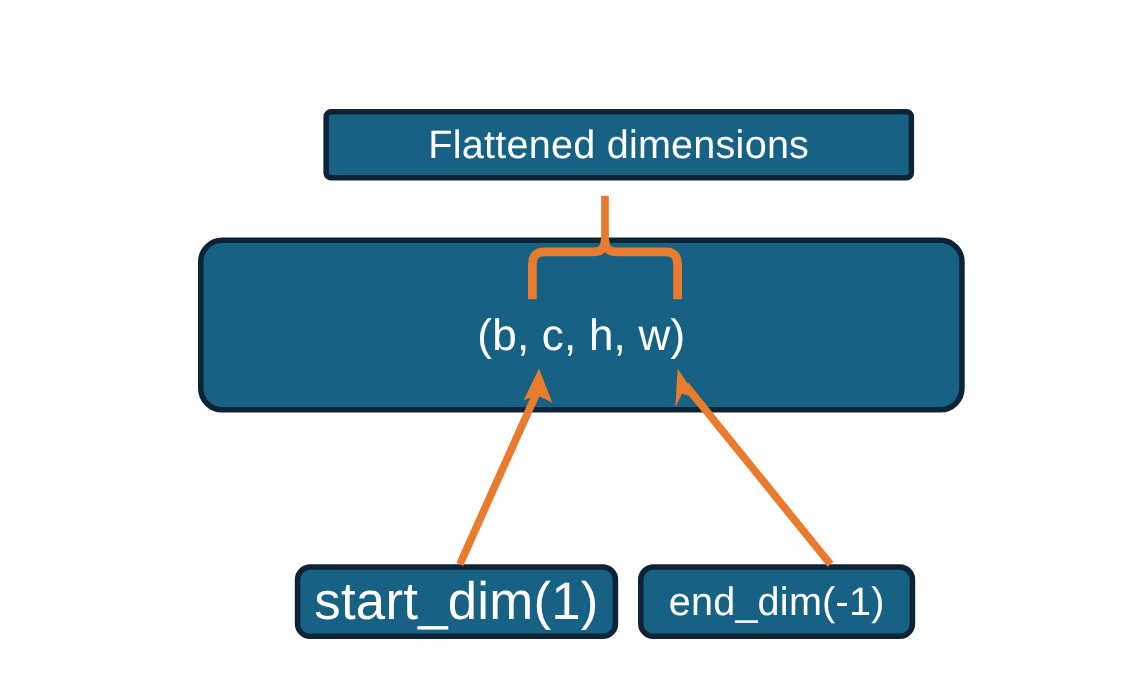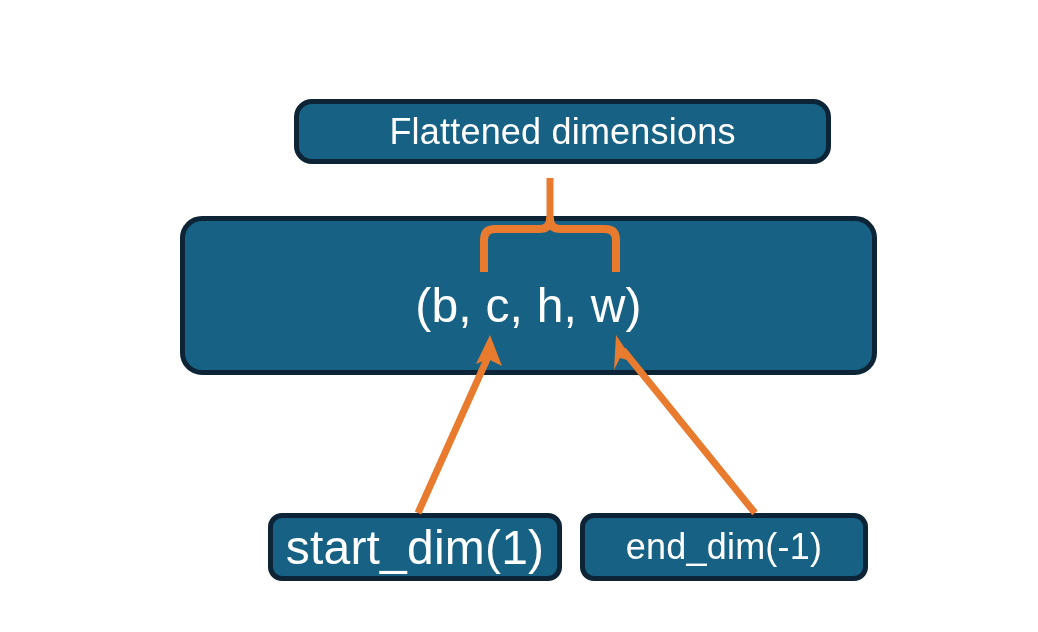--- a/index.html
+++ b/index.html
@@ -31,47 +31,47 @@
     font-weight: 400;
     letter-spacing: 0.2px;
     white-space: nowrap;
     z-index: 2;
   }
   #node-flattened {
     left: 294px;
     top: 99px;
     width: 537px;
     height: 65px;
-    border-radius: 18px;
+    border-radius: 7px;
     font-size: 36px;
   }
   #node-shape {
     left: 180px;
     top: 216px;
     width: 697px;
     height: 159px;
     border-radius: 22px;
-    font-size: 48px;
+    font-size: 40px;
   }
   #node-shape .shape-text {
     position: relative;
     top: 10px;
   }
   #node-start {
     left: 268px;
     top: 513px;
     width: 294px;
     height: 68px;
     border-radius: 14px;
     font-size: 48px;
   }
   #node-end {
     left: 580px;
     top: 513px;
-    width: 288px;
+    width: 252px;
     height: 68px;
     border-radius: 14px;
     font-size: 36px;
   }
   #overlay {
     position: absolute;
     left: 0;
     top: 0;
     width: 1038px;
     height: 632px;

